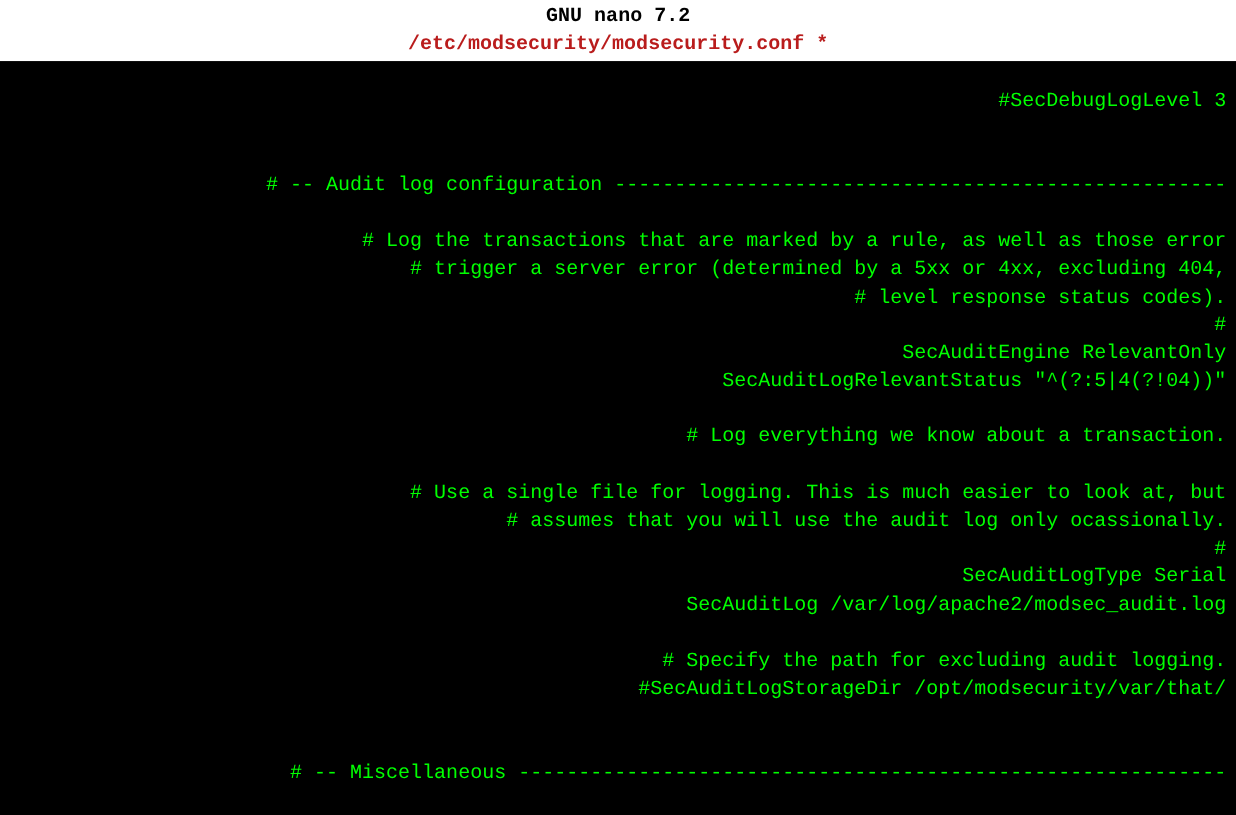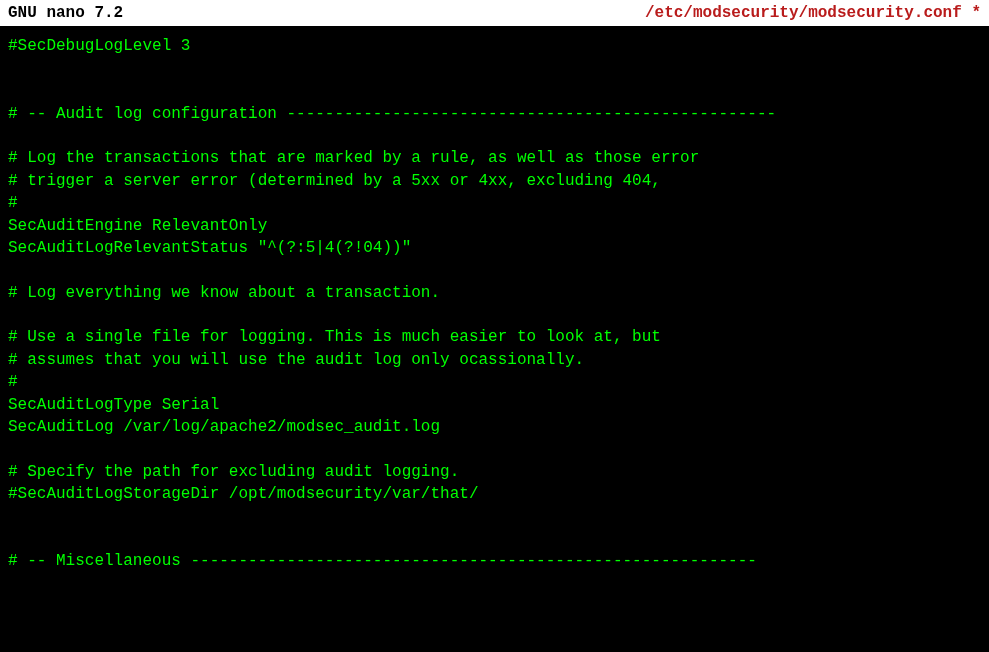--- a/index.html
+++ b/index.html
@@ -29,36 +29,38 @@
 
     #title-bar {
       background-color: #ffffff;
       color: #000000;
       display: flex;
       justify-content: space-between;
       align-items: center;
       padding: 2px 8px;
       font-weight: bold;
       flex-shrink: 0;
+      flex-direction: column;
     }
 
     #title-left {
       color: #000000;
     }
 
     #title-right {
       color: #b91c1c;
     }
 
     #content {
       flex: 1;
-      padding: 9px 8px;
+      padding: 21px 8px;
       background-color: #000000;
       color: #00ff00;
       overflow: hidden;
+      text-align: right;
     }
 
     .line {
       white-space: pre;
       color: #00ff00;
       font-family: 'Courier New', Courier, monospace;
       font-size: 16px;
       line-height: 1.4;
     }
 
@@ -77,20 +79,21 @@
     <span id="title-right">/etc/modsecurity/modsecurity.conf *</span>
   </div>
   <div id="content">
   <div class="line">#SecDebugLogLevel 3</div>
       <div class="line">&nbsp;</div>
       <div class="line">&nbsp;</div>
       <div class="line"># -- Audit log configuration ---------------------------------------------------</div>
       <div class="line">&nbsp;</div>
       <div class="line"># Log the transactions that are marked by a rule, as well as those error</div>
       <div class="line"># trigger a server error (determined by a 5xx or 4xx, excluding 404,</div>
+      <div class="line"># level response status codes).</div>
       <div class="line">#</div>
       <div class="line">SecAuditEngine RelevantOnly</div>
       <div class="line">SecAuditLogRelevantStatus "^(?:5|4(?!04))"</div>
       <div class="line">&nbsp;</div>
       <div class="line"># Log everything we know about a transaction.</div>
       <div class="line">&nbsp;</div>
       <div class="line"># Use a single file for logging. This is much easier to look at, but</div>
       <div class="line"># assumes that you will use the audit log only ocassionally.</div>
       <div class="line">#</div>
       <div class="line">SecAuditLogType Serial</div>

